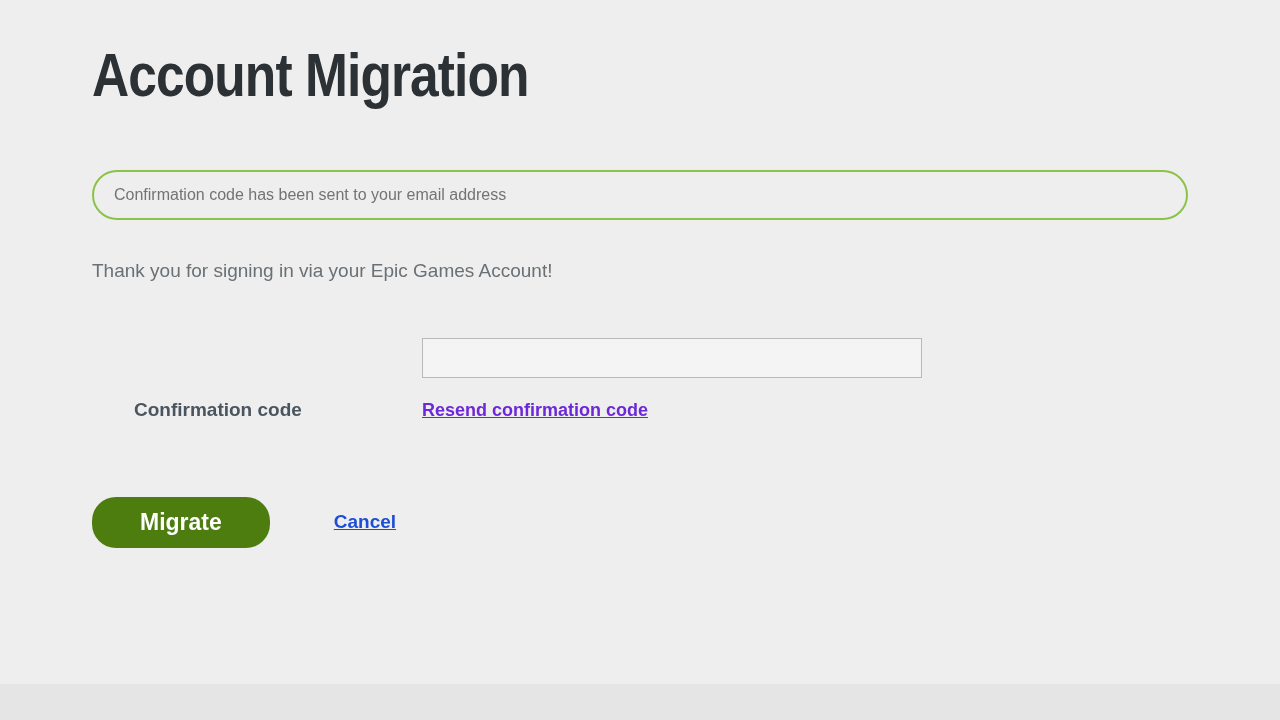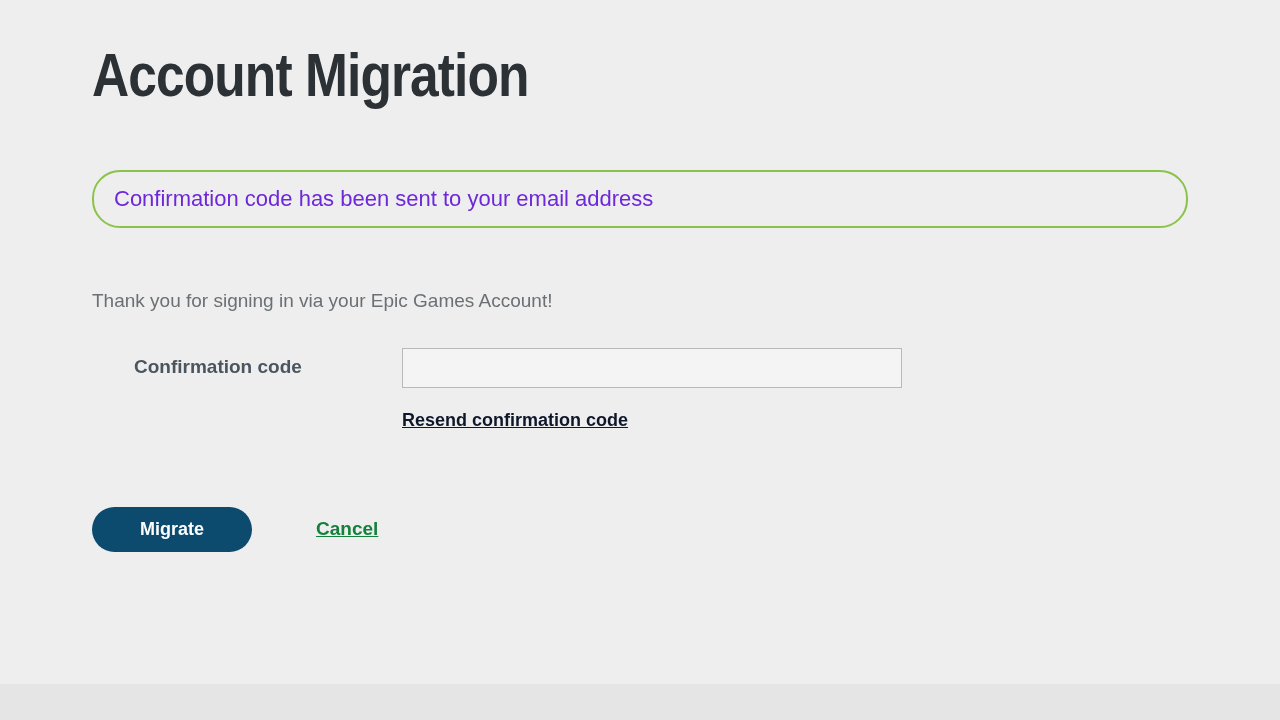--- a/index.html
+++ b/index.html
@@ -23,35 +23,36 @@
       color: #2c3136;
       letter-spacing: -1px;
       margin-bottom: 70px;
       transform: scaleY(1.1) scaleX(0.92);
       transform-origin: left top;
     }
     .banner {
       border: 2px solid #8bc34a;
       border-radius: 28px;
       padding: 14px 20px;
-      color: #6d28d9;
-      font-size: 22px;
-      margin-bottom: 60px;
+      color: #737373;
+      font-size: 16px;
+      margin-bottom: 38px;
     }
     .para {
       font-size: 19px;
       line-height: 1.35;
       margin-bottom: 18px;
       color: #6a7074;
       margin-top: 28px;
     }
     .form-row {
       display: flex;
-      align-items: flex-start;
-      margin-top: 34px;
+      align-items: flex-end;
+      margin-top: 54px;
+      gap: 20px;
     }
     .form-label {
       width: 310px;
       padding-left: 42px;
       padding-top: 8px;
       color: #4b5560;
       font-weight: 700;
       font-size: 19px;
     }
     .form-field-wrap {
@@ -61,48 +62,48 @@
     .confirm-input {
       width: 500px;
       height: 40px;
       border: 1px solid #b9b9b9;
       background: #f4f4f4;
       font-size: 17px;
       padding: 0 10px;
     }
     .resend {
       margin-top: 22px;
-      color: #0f172a;
+      color: #6d28d9;
       font-weight: 700;
       font-size: 18px;
       text-decoration: underline;
       cursor: pointer;
       background: none;
       border: none;
       text-align: left;
       width: fit-content;
     }
     .actions {
       display: flex;
       align-items: center;
       margin-top: 76px;
       gap: 64px;
     }
     .btn-migrate {
-      background: #0c4a6e;
+      background: #4d7c0f;
       color: #ffffff;
       font-weight: 700;
-      font-size: 18px;
+      font-size: 23px;
       border: none;
       border-radius: 24px;
       padding: 12px 48px;
       cursor: pointer;
     }
     .link-cancel {
-      color: #15803d;
+      color: #1d4ed8;
       font-weight: 700;
       font-size: 19px;
       text-decoration: underline;
       cursor: pointer;
       background: none;
       border: none;
     }
     .footer-strip {
       position: absolute;
       left: 0;

